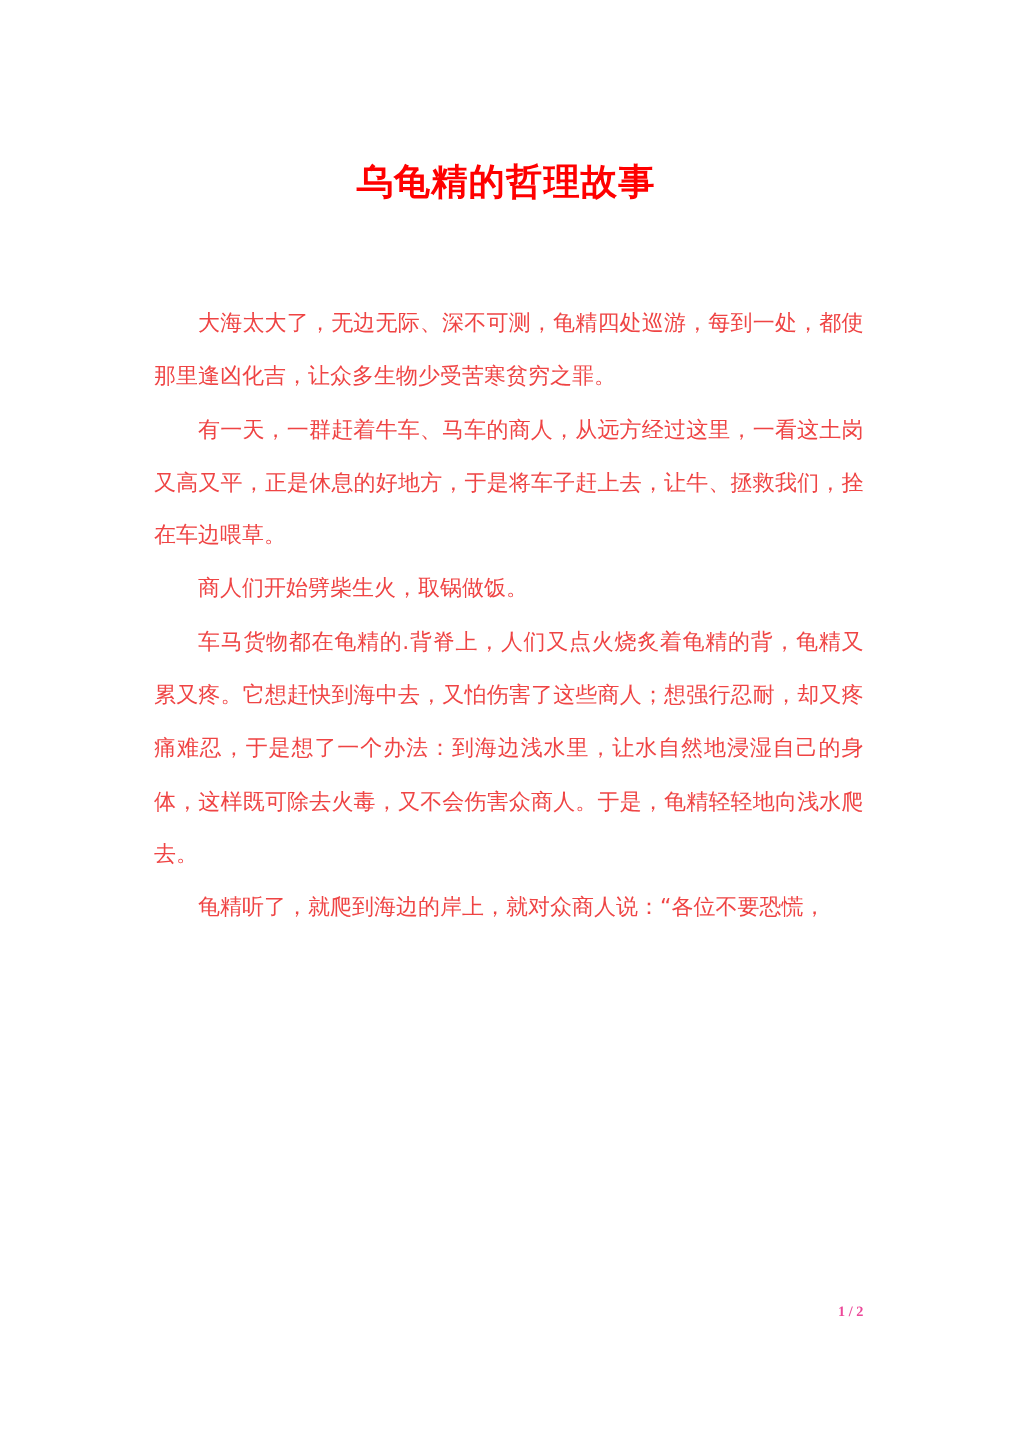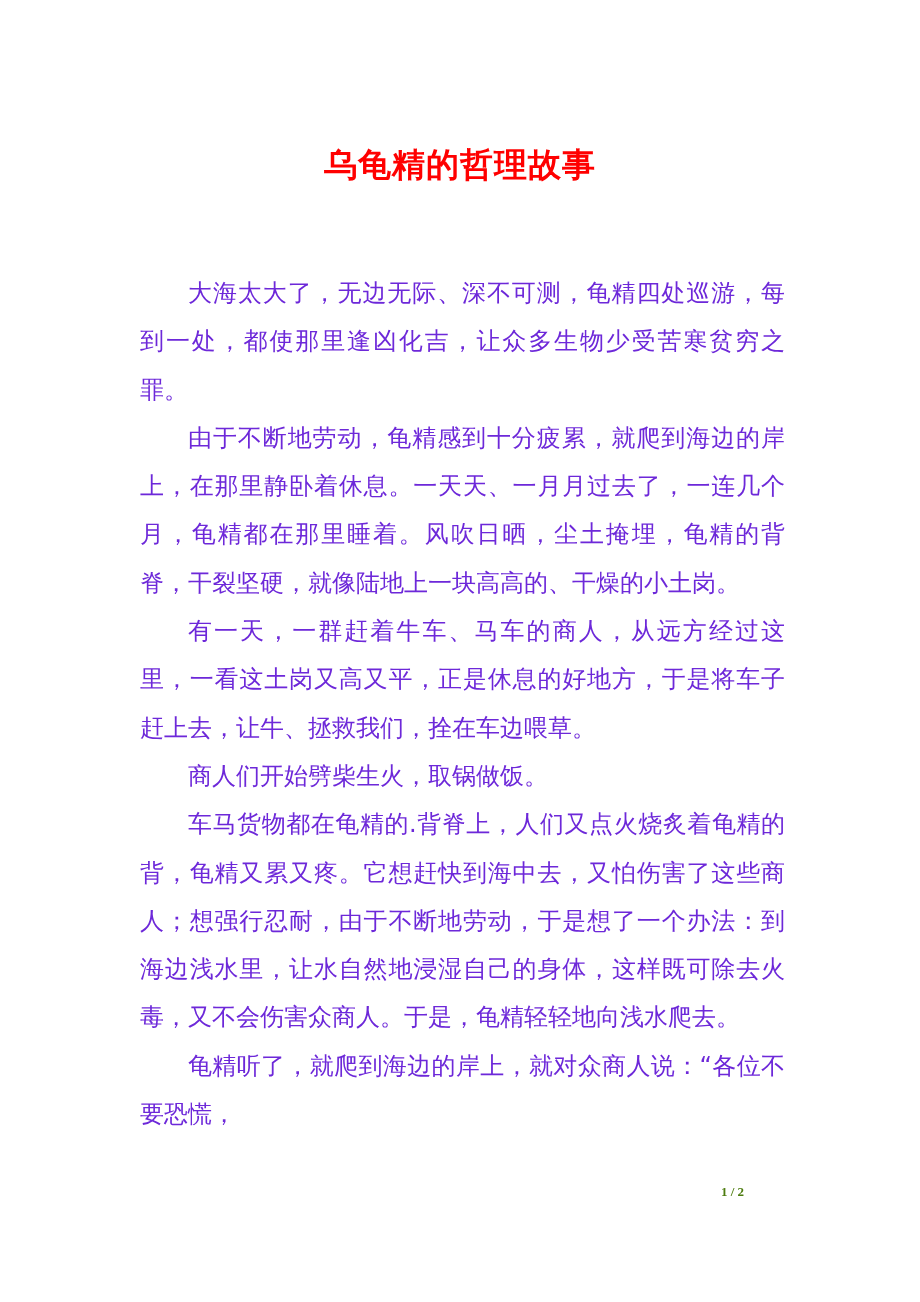--- a/index.html
+++ b/index.html
@@ -6,39 +6,38 @@
     body { width: 920px; height: 1302px; position: relative; overflow: hidden; }
     .page { position: absolute; left: 0; top: 0; width: 796px; height: 1302px; background: #ffffff; }
     .title {
       position: absolute; left: 0; top: 142px; width: 920px; text-align: center;
       font-family: "DejaVu Serif", "Liberation Serif", serif;
       font-size: 33px; font-weight: bold; color: #ff0000; letter-spacing: 1px; line-height: 46px;
     }
     .body-text {
       position: absolute; left: 140px; top: 269px; width: 645px;
       font-family: "DejaVu Sans", "Liberation Sans", sans-serif;
-      font-size: 24px; line-height: 48.3px; color: #6d28d9;
+      font-size: 20px; line-height: 48.3px; color: #ef4444;
       text-align: justify;
     }
     .body-text p { margin: 0; text-indent: 2em; }
     .page-number {
-      position: absolute; left: 704px; top: 1184px; width: 40px; text-align: right;
+      position: absolute; left: 745px; top: 1184px; width: 40px; text-align: right;
       font-family: "Liberation Serif", "DejaVu Serif", serif;
-      font-size: 13px; font-weight: bold; color: #4d7c0f;
+      font-size: 13px; font-weight: bold; color: #ec4899;
     }
   </style>
 </head>
 <body>
 
 <div class="page">
   <div class="title" style="color: rgb(255, 0, 0);">乌龟精的哲理故事</div>
 
   <div class="body-text">
     <p>大海太大了，无边无际、深不可测，龟精四处巡游，每到一处，都使那里逢凶化吉，让众多生物少受苦寒贫穷之罪。</p>
-    <p>由于不断地劳动，龟精感到十分疲累，就爬到海边的岸上，在那里静卧着休息。一天天、一月月过去了，一连几个月，龟精都在那里睡着。风吹日晒，尘土掩埋，龟精的背脊，干裂坚硬，就像陆地上一块高高的、干燥的小土岗。</p>
     <p>有一天，一群赶着牛车、马车的商人，从远方经过这里，一看这土岗又高又平，正是休息的好地方，于是将车子赶上去，让牛、拯救我们，拴在车边喂草。</p>
     <p>商人们开始劈柴生火，取锅做饭。</p>
-    <p>车马货物都在龟精的.背脊上，人们又点火烧炙着龟精的背，龟精又累又疼。它想赶快到海中去，又怕伤害了这些商人；想强行忍耐，由于不断地劳动，于是想了一个办法：到海边浅水里，让水自然地浸湿自己的身体，这样既可除去火毒，又不会伤害众商人。于是，龟精轻轻地向浅水爬去。</p>
+    <p>车马货物都在龟精的.背脊上，人们又点火烧炙着龟精的背，龟精又累又疼。它想赶快到海中去，又怕伤害了这些商人；想强行忍耐，却又疼痛难忍，于是想了一个办法：到海边浅水里，让水自然地浸湿自己的身体，这样既可除去火毒，又不会伤害众商人。于是，龟精轻轻地向浅水爬去。</p>
     <p>龟精听了，就爬到海边的岸上，就对众商人说：“各位不要恐慌，</p>
   </div>
 
   <div class="page-number">1 / 2</div>
 </div>
 
 </body></html>

